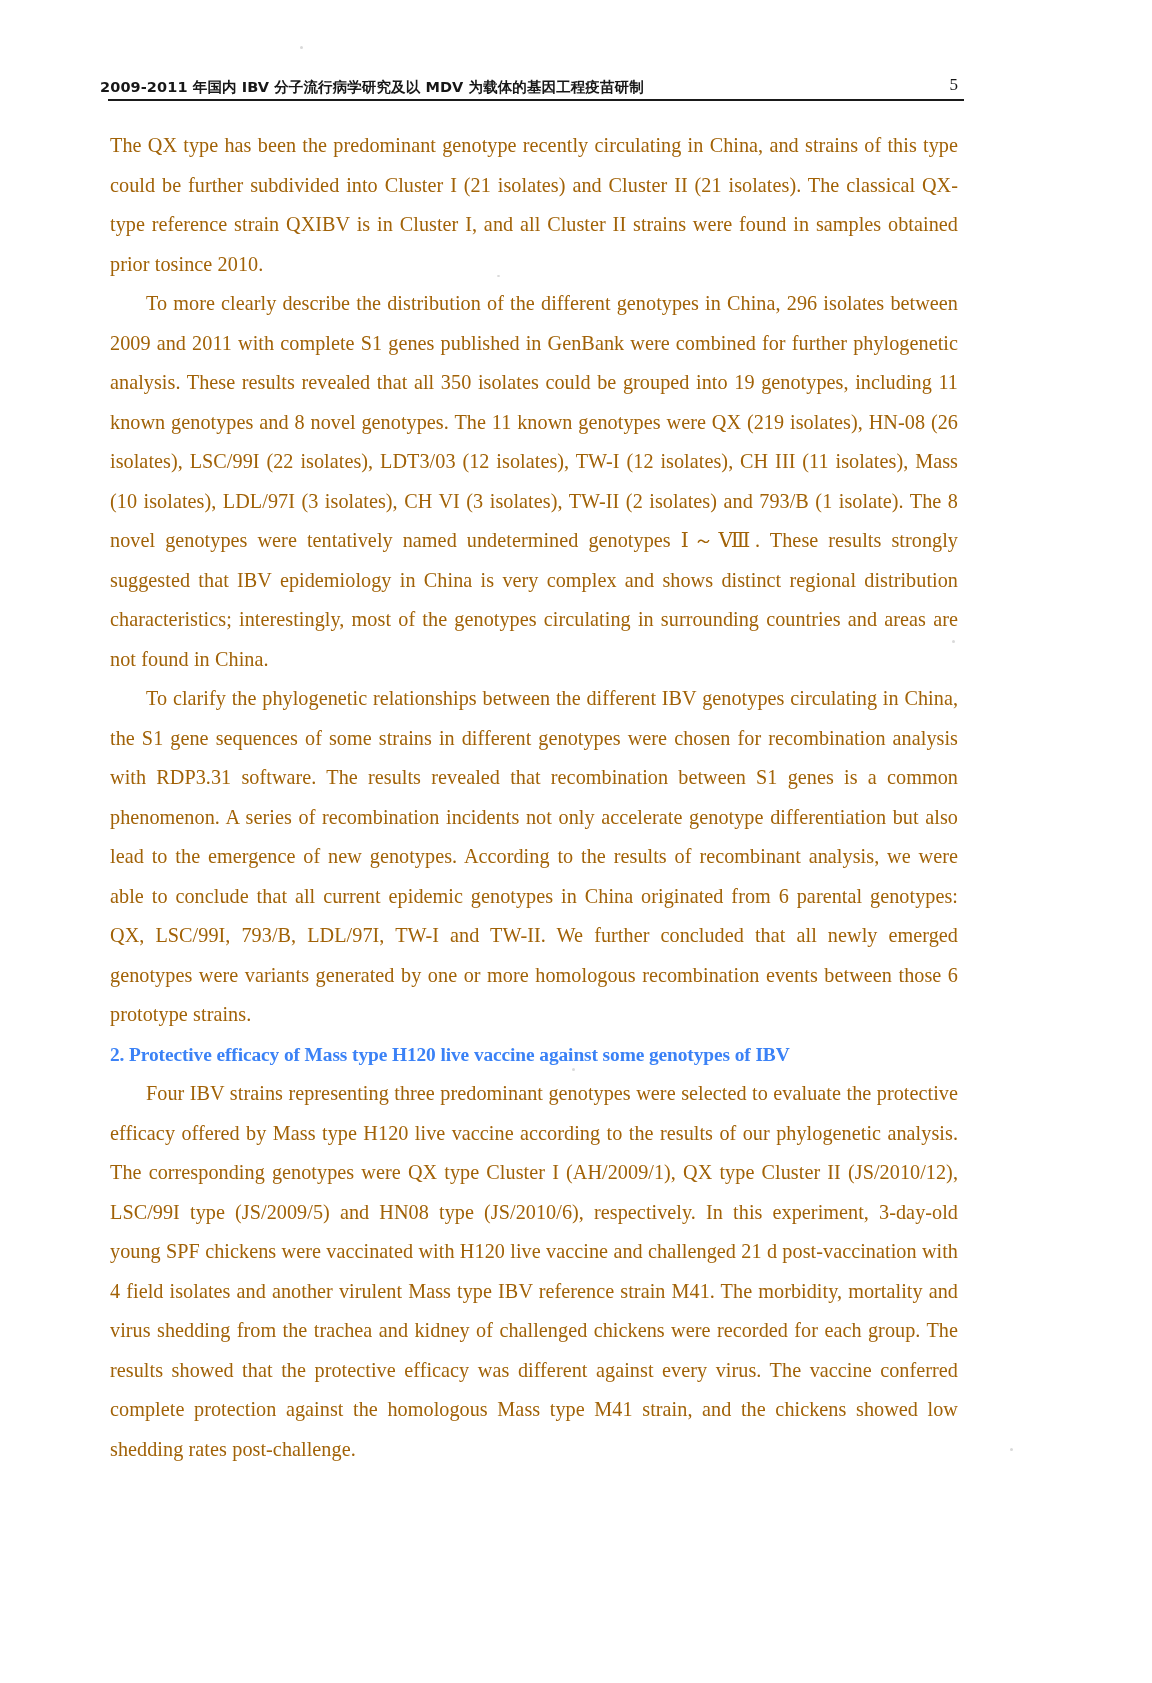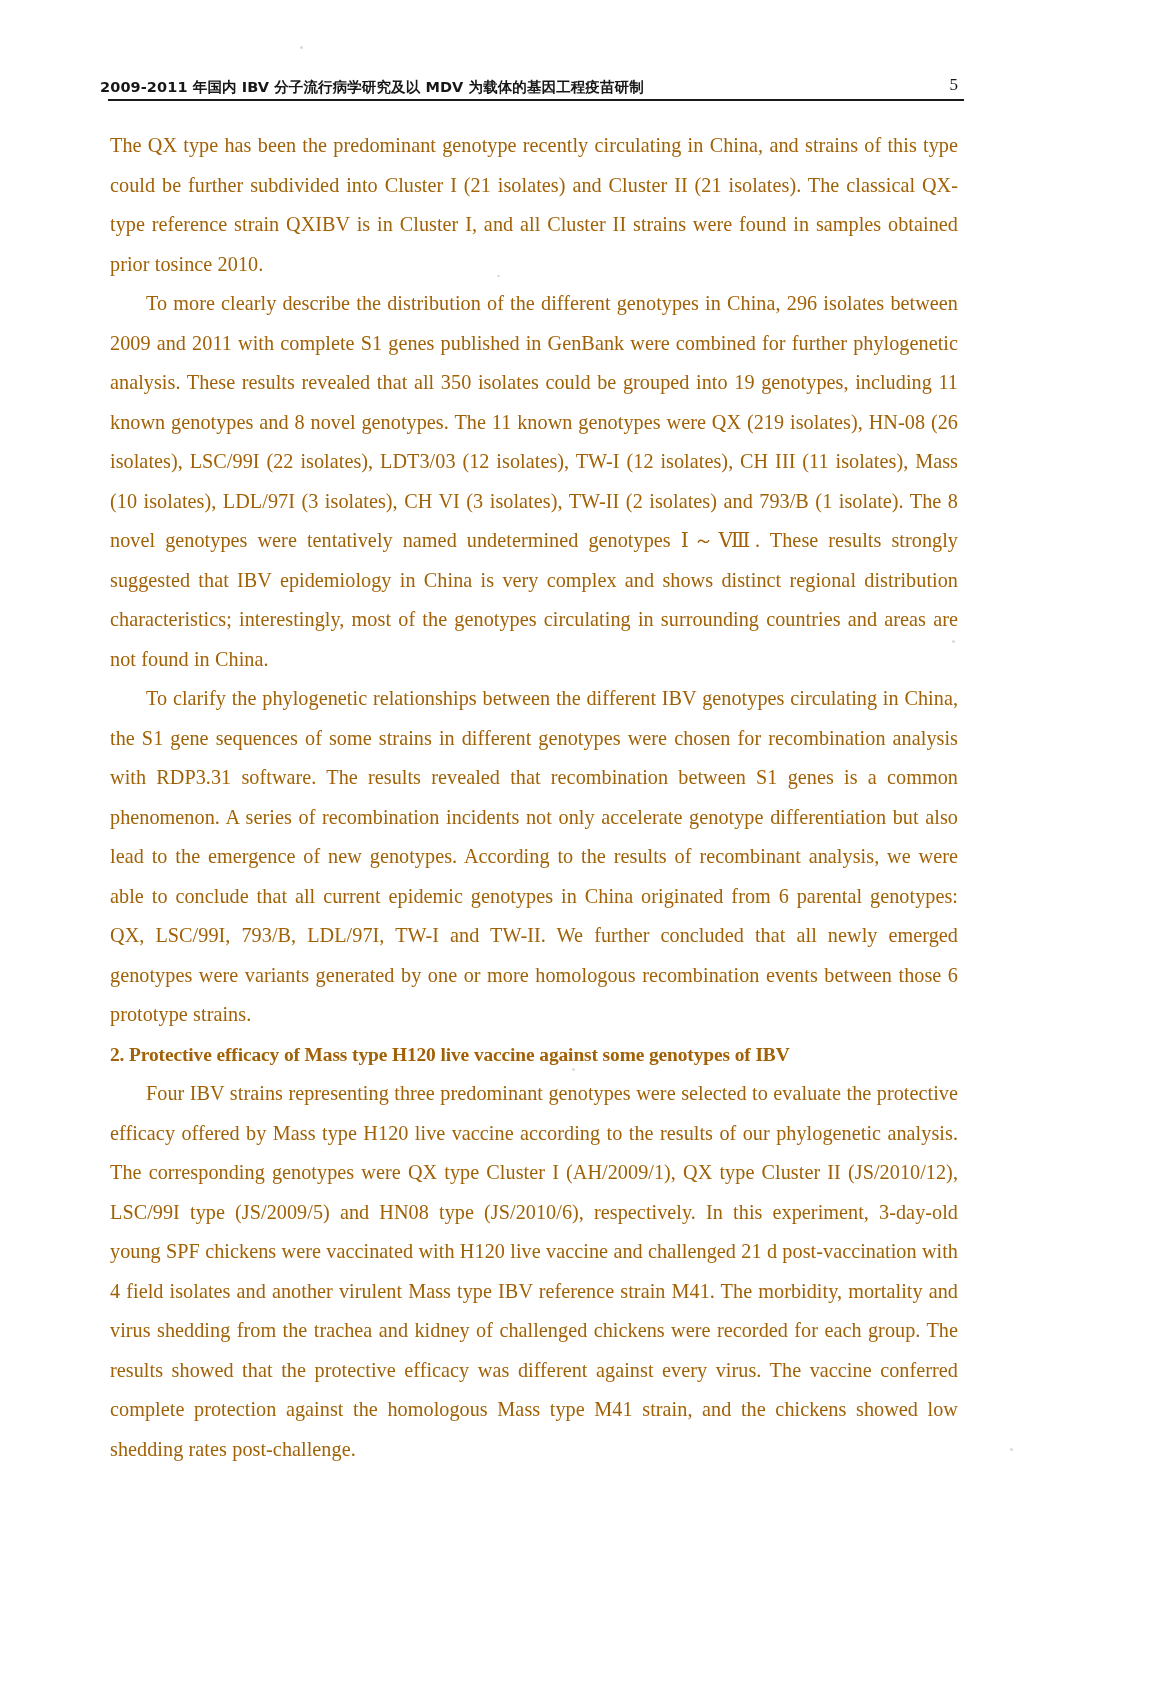--- a/index.html
+++ b/index.html
@@ -82,21 +82,21 @@
   }
   p.para.indent {
     text-indent: 36px;
   }
   h2.section-heading {
     margin: 0;
     font-size: 19.4px;
     line-height: 39.5px;
     font-weight: bold;
     font-family: "Liberation Serif", "DejaVu Serif", serif;
-    color: #a16207;
+    color: #3b82f6;
     text-align: left;
     letter-spacing: -0.1px;
   }
 
   
   .speck {
     position: absolute;
     background: #b9b9b9;
     border-radius: 50%;
     opacity: 0.55;

